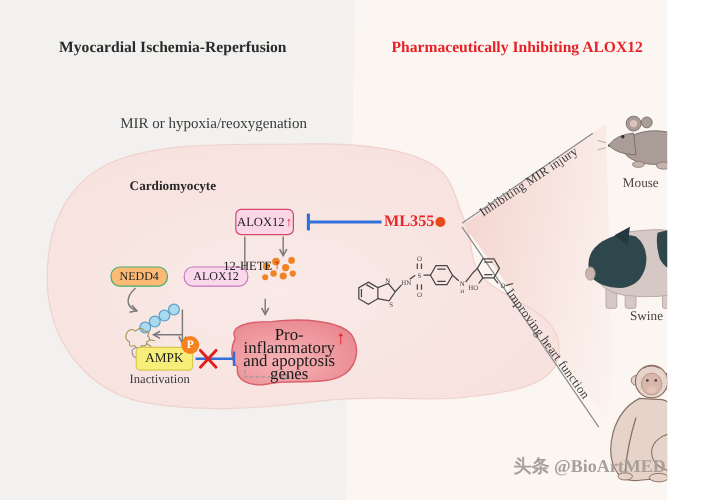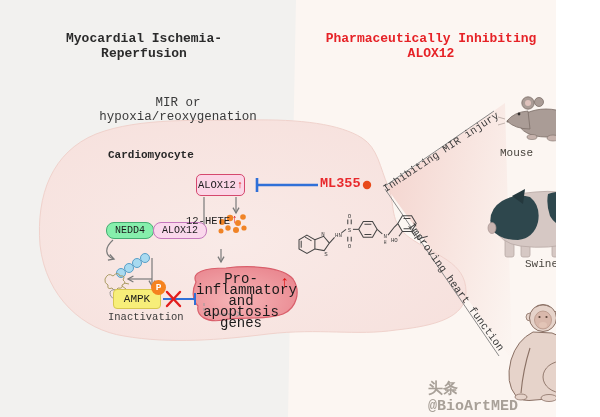--- a/index.html
+++ b/index.html
@@ -1,47 +1,47 @@
 <!DOCTYPE html>
 <html><head>
 <meta charset="utf-8">
 <style>
   html,body{margin:0;padding:0;background:#ffffff;}
   .stage{
     position:relative;width:556px;height:417px;overflow:hidden;
-    font-family:Liberation Mono, monospace;background:#fcf6f2;
+    font-family:Liberation Serif, serif;background:#fcf6f2;
   }
   .abs{position:absolute;}
   
   .title-left{left:38px;top:31px;width:212px;text-align:center;font-size:13px;font-weight:bold;color:#2b2b2b;}
   .title-right{left:300px;top:31px;width:262px;text-align:center;font-size:13px;font-weight:bold;color:#e62227;}
   .subtitle{left:88px;top:96px;width:180px;text-align:center;font-size:12.5px;color:#3a3a3a;}
   .cardiomyocyte{left:108px;top:149px;font-size:11px;font-weight:bold;color:#272727;}
   
   .node{display:flex;align-items:center;justify-content:center;box-sizing:border-box;font-size:10px;color:#1c1c1c;white-space:nowrap;}
   .alox-main{left:196px;top:174px;width:49px;height:22px;background:#fbd6e6;border:1.6px solid #d5486e;border-radius:5px;font-size:10.5px;}
   .up{color:#e01616;font-weight:bold;margin-left:1px;}
-  .nedd4{left:106px;top:222px;width:48px;height:17px;background:#86efac;border:1.4px solid #45ad72;border-radius:8px;}
+  .nedd4{left:92px;top:222px;width:48px;height:17px;background:#fdba74;border:1.4px solid #45ad72;border-radius:8px;}
   .alox-cplx{left:153px;top:222px;width:54px;height:17px;background:#fad8ec;border:1.4px solid #c478bc;border-radius:8px;}
   .tak1{left:124px;top:238px;width:56px;height:19px;background:#f6ee7e;border:1.4px solid #d4c452;border-radius:50%;}
   .ampk{left:113px;top:289px;width:48px;height:20px;background:#f7ee79;border:1px solid #d8c750;border-radius:4px;font-size:11px;}
   .pbadge{left:151px;top:280px;width:15px;height:15px;background:#f5831f;border-radius:50%;color:#fff;
           font-size:9.5px;font-weight:bold;display:flex;align-items:center;justify-content:center;}
   .inactivation{left:108px;top:311px;font-size:10.5px;color:#3a3a3a;}
   .hete{left:186px;top:213px;font-size:10.5px;color:#1c1c1c;display:flex;align-items:flex-end;}
   .ml355{left:320px;top:176px;font-size:13.5px;font-weight:bold;color:#e8282c;}
   .genes-label{left:196px;top:274px;width:90px;text-align:center;font-size:14px;line-height:11px;color:#1a1a1a;}
   .genes-up{left:280px;top:274px;font-size:16px;font-weight:bold;color:#e01616;}
   
   .outcome{white-space:nowrap;font-size:10.5px;color:#3a3a3a;letter-spacing:.2px;}
   .outcome-top{left:441px;top:152px;transform:translate(-50%,-50%) rotate(-33.5deg);}
   .outcome-bottom{left:456px;top:287px;transform:translate(-50%,-50%) rotate(54deg);}
   
   .animal-label{font-size:11px;color:#49453f;}
-  .mouse-label{left:500px;top:147px;}
+  .mouse-label{left:519px;top:147px;}
   .swine-label{left:525px;top:258px;}
   .watermark{left:428px;top:379px;font-size:15px;font-weight:bold;color:#a8a098;}
   svg{position:absolute;left:0;top:0;}
 </style>
 </head>
 <body>
 
 <div class="stage">
 
   <svg width="600" height="417" viewBox="0 0 600 417">

